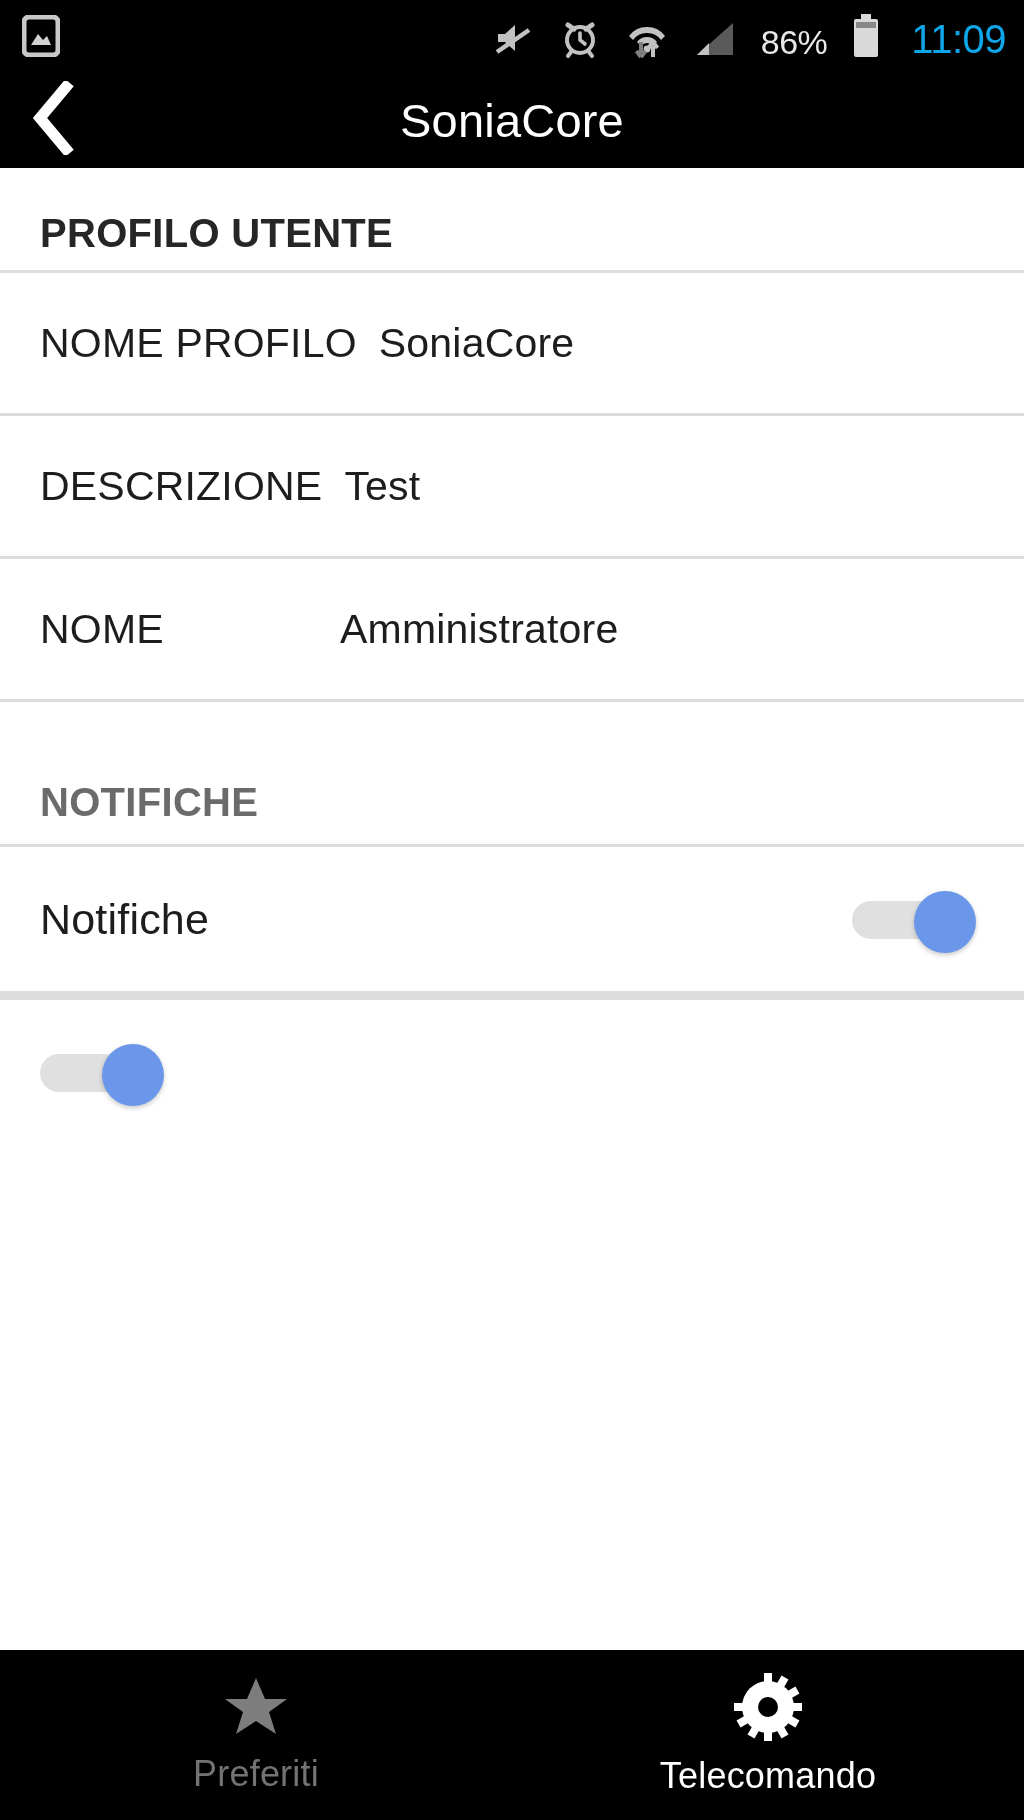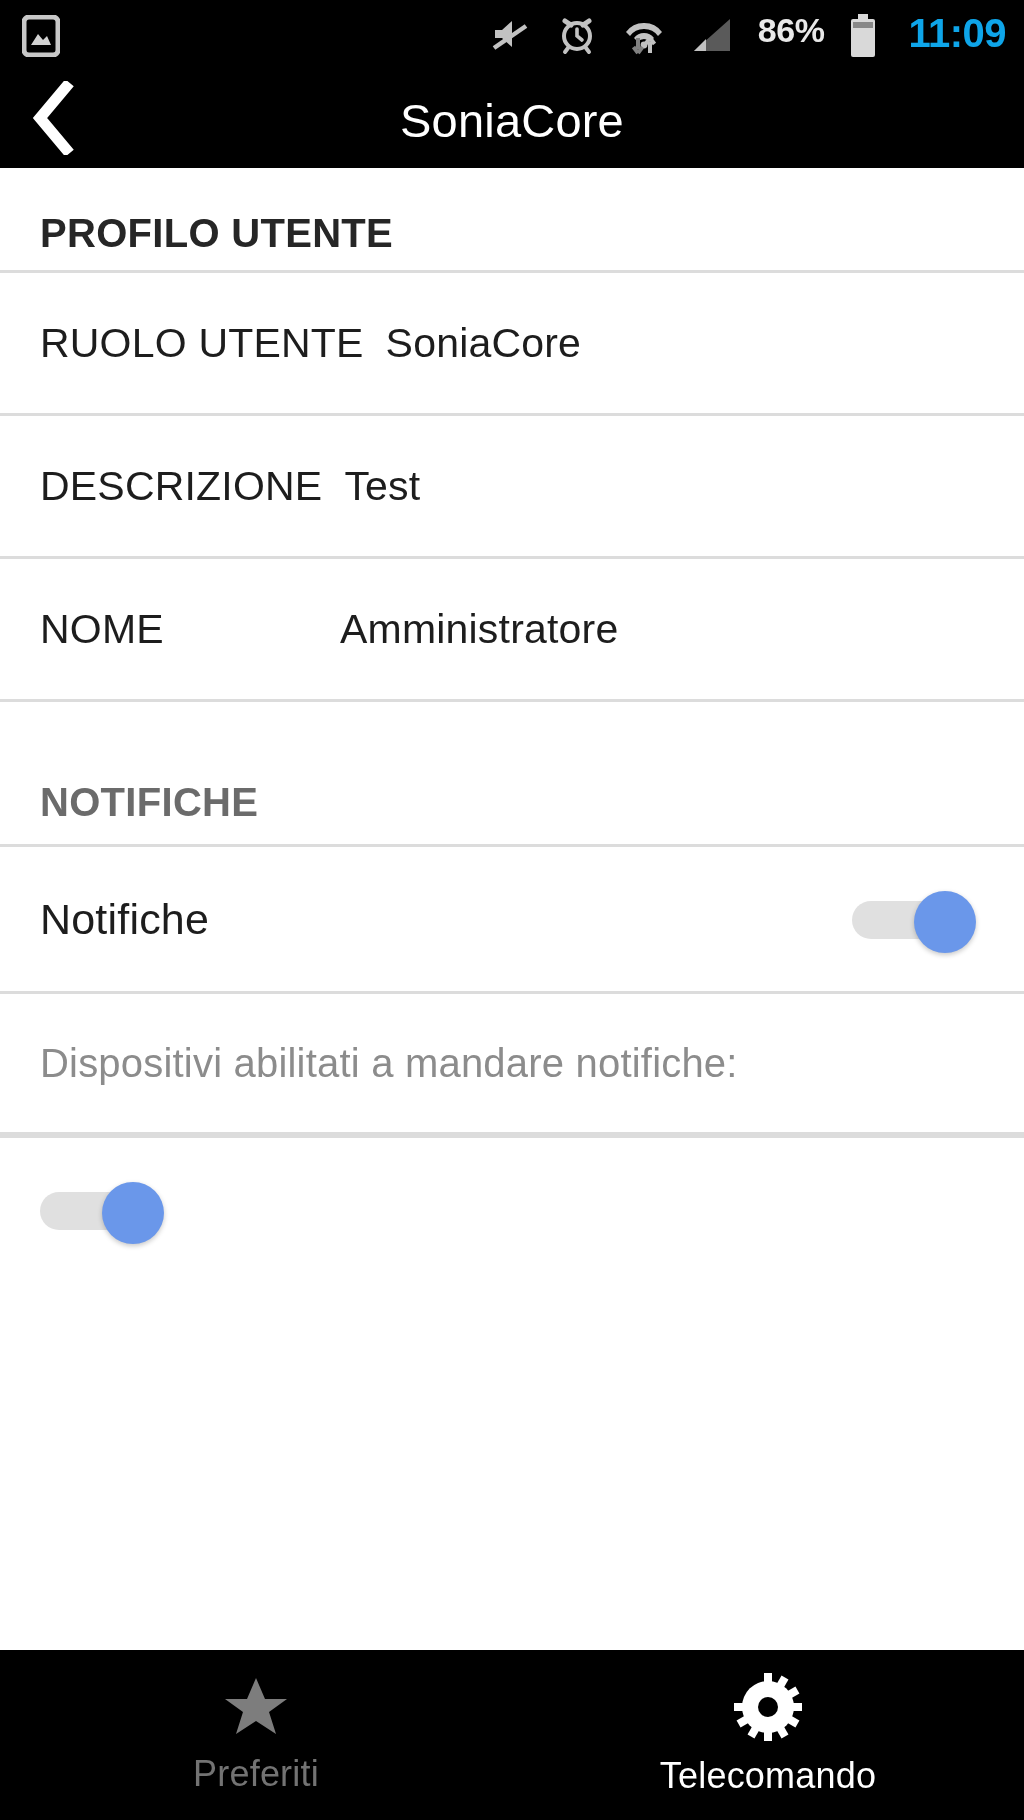--- a/index.html
+++ b/index.html
@@ -12,21 +12,21 @@
   }
   .phone { position:relative; width:1024px; height:1820px; background:#fff; display:flex; flex-direction:column; }
 
   
   .statusbar {
     height:72px; background:#000; flex:0 0 72px;
     display:flex; align-items:center; justify-content:space-between;
     padding:0 18px 0 22px;
   }
   .sb-left { display:flex; align-items:center; gap:14px; }
-  .sb-right { display:flex; align-items:flex-start; gap:24px;font-weight:bold; }
+  .sb-right { display:flex; align-items:flex-end; gap:24px; }
   .sb-icon { display:flex; align-items:center; justify-content:center; }
   .sb-battlabel {
     color:#e8e8e8; font-size:34px; letter-spacing:-0.5px;
     font-family:"Liberation Sans", sans-serif; line-height:1;
   }
   .sb-clock {
     color:#0ea5e9; font-size:40px; letter-spacing:-0.5px;
     font-family:"Liberation Sans", sans-serif; line-height:1; margin-left:6px;
   }
 
@@ -179,21 +179,21 @@
     </div>
     <div class="appbar-title">SoniaCore</div>
   </div>
 
   <div class="content">
 
     <div class="section-head first">PROFILO UTENTE</div>
     <div class="divider"></div>
 
     <div class="row kv">
-      <span class="kv-label">RUOLO UTENTE</span>
+      <span class="kv-label">NOME PROFILO</span>
       <span class="kv-gap-sm"></span>
       <span class="kv-value">SoniaCore</span>
     </div>
     <div class="divider"></div>
 
     <div class="row kv">
       <span class="kv-label">DESCRIZIONE</span>
       <span class="kv-gap-sm"></span>
       <span class="kv-value">Test</span>
     </div>
@@ -211,23 +211,20 @@
 
     <div class="row toggle-row">
       <span class="row-title">Notifiche</span>
       <span class="switch">
         <span class="track"></span>
         <span class="thumb"></span>
       </span>
     </div>
     <div class="divider"></div>
 
-    <div class="note-row">
-      <span class="note-text">Dispositivi abilitati a mandare notifiche:</span>
-    </div>
     <div class="divider"></div>
 
     <div class="divider"></div>
 
     <div class="row toggle-row">
       <span class="switch">
         <span class="track"></span>
         <span class="thumb"></span>
       </span>
     </div>

